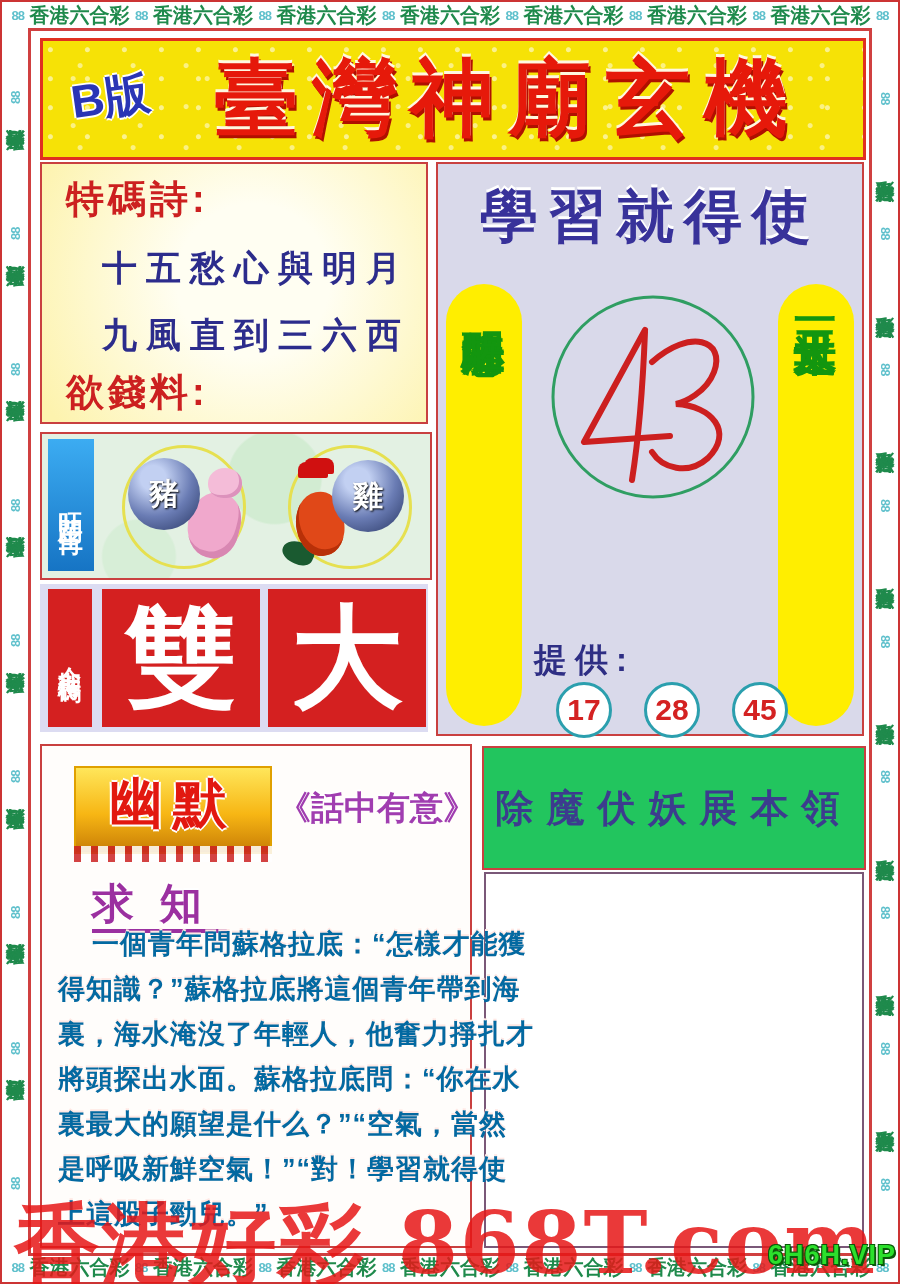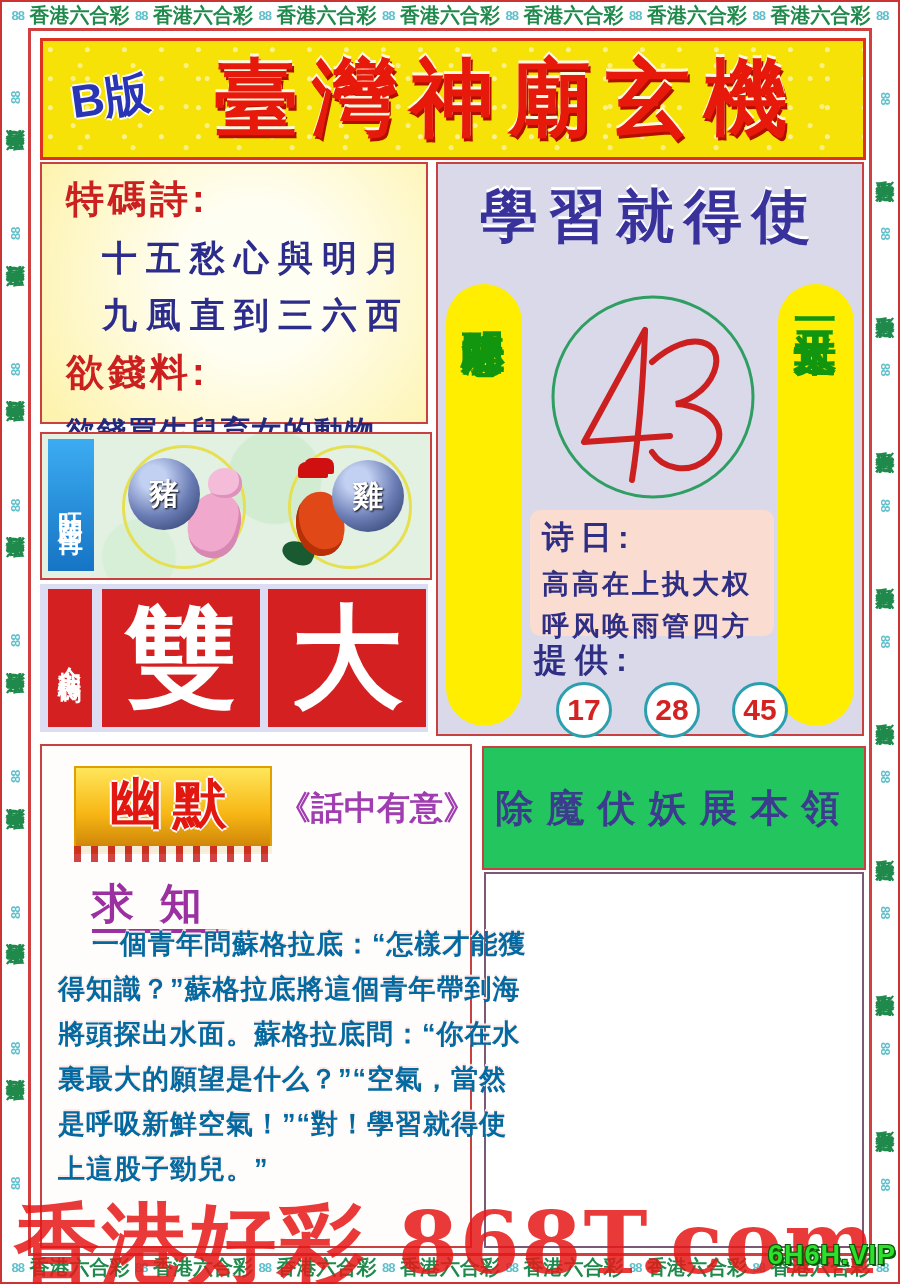--- a/index.html
+++ b/index.html
@@ -30,21 +30,21 @@
           text-shadow:0 -3px 0 #fff8e0, 2px 3px 0 #b01000;font-family:"DejaVu Serif",serif;}
   .banner-edition{position:absolute;left:28px;top:26px;font-size:46px;font-weight:900;color:#2a35b5;
           transform:rotate(-8deg);
           text-shadow:-2px 0 0 #fff,2px 0 0 #fff,0 -2px 0 #fff,0 2px 0 #fff;}
 
   
   .panel{border:2px solid #c94040;}
   .poem-box{left:40px;top:162px;width:388px;height:262px;
             background:radial-gradient(circle at 55% 45%, #fffef2 0 30%, #fdf3ae 95%);padding:10px 0 8px 24px;box-sizing:border-box;}
   .poem-head{font-size:38px;font-weight:900;color:#cc2020;letter-spacing:4px;}
-  .poem-line{font-size:35px;font-weight:900;color:#2c2c8c;letter-spacing:9px;margin:10px 0 0 36px;}
+  .poem-line{font-size:35px;font-weight:900;color:#2c2c8c;letter-spacing:9px;margin:20px 0 0 36px;}
   .poem-hint{font-size:29px;font-weight:900;color:#232a7c;letter-spacing:2px;margin-top:14px;}
 
   .zodiac-box{left:40px;top:432px;width:388px;height:144px;background:#e3f1e3;
       background-image:radial-gradient(circle at 60% 30%, #d2ecd2 0 46px, transparent 48px),
                        radial-gradient(circle at 25% 85%, #d7eed7 0 36px, transparent 38px);}
   .zodiac-label{position:absolute;left:6px;top:5px;width:46px;height:132px;
       background:linear-gradient(180deg,#3cacf2,#1674c4);color:#fff;font-weight:900;font-size:25px;
       writing-mode:vertical-rl;text-align:center;letter-spacing:6px;line-height:46px;}
   .animal-cell{position:absolute;top:6px;width:150px;height:132px;}
   .animal-ring{position:absolute;left:14px;top:5px;width:118px;height:118px;border:3px solid #e6e050;border-radius:50%;}
@@ -245,25 +245,20 @@
   <div class="y-strip" style="left:8px;">心知肚明好清醒</div>
   <div class="y-strip" style="left:340px;">三尺一丈过十米</div>
   <div class="oracle-circle" aria-label="43">
     <svg width="210" height="210" viewBox="0 0 210 210">
       <circle cx="105" cy="105" r="100" fill="none" stroke="#2f9e62" stroke-width="3"></circle>
       <path d="M97 38 L36 150 L122 144" fill="none" stroke="#cc1f1f" stroke-width="6" stroke-linecap="round" stroke-linejoin="round"></path>
       <path d="M97 40 C95 90 90 150 84 188" fill="none" stroke="#cc1f1f" stroke-width="6" stroke-linecap="round"></path>
       <path d="M104 70 C142 36 178 48 166 80 C158 101 136 110 128 112 C164 114 186 140 160 166 C140 184 114 176 104 160" fill="none" stroke="#cc1f1f" stroke-width="6" stroke-linecap="round"></path>
     </svg>
   </div>
-  <div class="poem2-box">
-    <div class="poem2-head">诗日:</div>
-    <div class="poem2-line">高高在上执大权</div>
-    <div class="poem2-line">呼风唤雨管四方</div>
-  </div>
   <div class="provide">提供:</div>
   <div class="num-row">
     <div class="num-circle">17</div>
     <div class="num-circle">28</div>
     <div class="num-circle">45</div>
   </div>
 </div>
 
 <div class="abs panel calli-box">
   <div class="calli-line">除魔伏妖展本領</div>
@@ -276,20 +271,21 @@
     <span class="humor-badge-text">幽默</span>
   </div>
   <div class="humor-band"></div>
   <div class="humor-subtitle">《話中有意》</div>
   <div class="story-title">
     <span>求知</span>
   </div>
   <div class="story">
     <div class="story-line first">一個青年問蘇格拉底：“怎樣才能獲</div>
     <div class="story-line">得知識？”蘇格拉底將這個青年帶到海</div>
+    <div class="story-line">裏，海水淹沒了年輕人，他奮力掙扎才</div>
     <div class="story-line">將頭探出水面。蘇格拉底問：“你在水</div>
     <div class="story-line">裏最大的願望是什么？”“空氣，當然</div>
     <div class="story-line">是呼吸新鮮空氣！”“對！學習就得使</div>
     <div class="story-line">上這股子勁兒。”</div>
   </div>
 </div>
 
 <div class="abs watermark">香港好彩 868T.com</div>
 <div class="abs corner-logo">6H6H.VIP</div>
 

